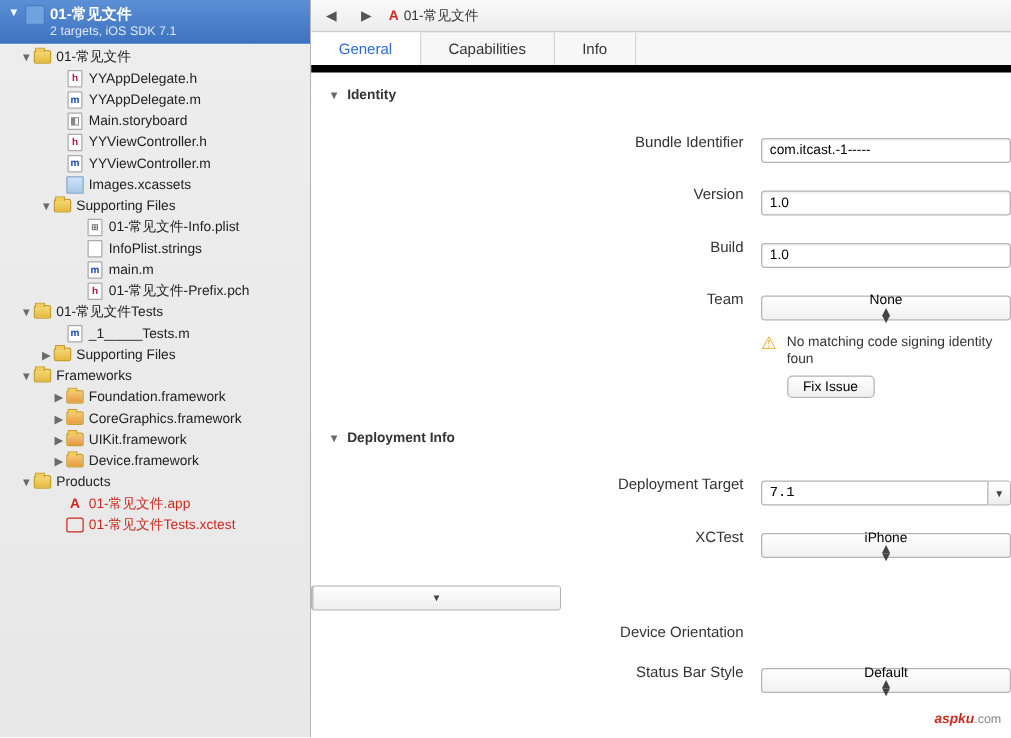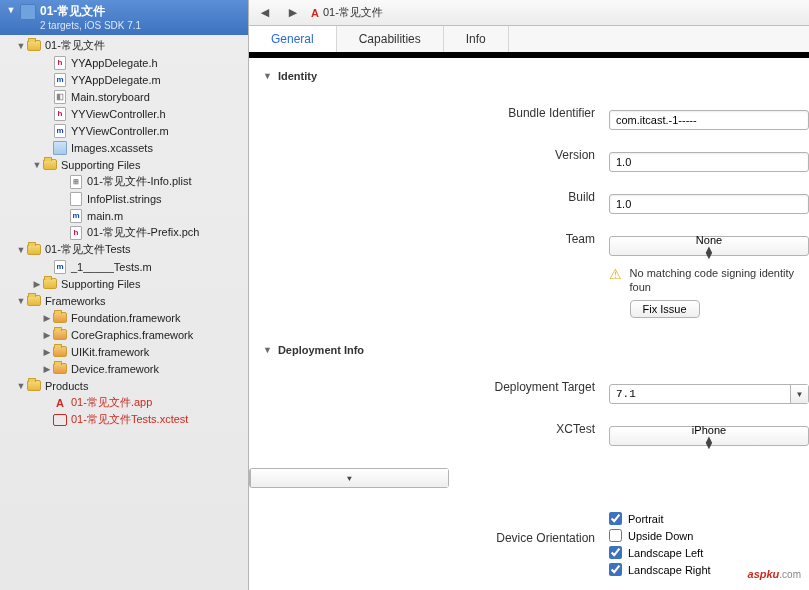--- a/index.html
+++ b/index.html
@@ -330,38 +330,20 @@
       </div>
       <div class="form-row">
         <div class="form-field">
           <div class="xc-combo">
             <span class="drop">▼</span>
           </div>
         </div>
       </div>
       <div class="form-row" style="align-items:center">
         <div class="form-label" style="padding-top:2px">Device Orientation</div>
-        <div class="form-field" style="flex-direction:column;align-items:flex-start">
-          <label class="checkbox-row">
-              <input type="checkbox" checked="" style="">
-              <span>Portrait</span>
-            </label>
-          <label class="checkbox-row">
-              <input type="checkbox" style="">
-              <span>Upside Down</span>
-            </label>
-          <label class="checkbox-row">
-              <input type="checkbox" checked="" style="">
-              <span>Landscape Left</span>
-            </label>
-          <label class="checkbox-row">
-              <input type="checkbox" checked="" style="">
-              <span>Landscape Right</span>
-            </label>
-        </div>
       </div>
       <div class="form-row">
         <div class="form-label">Status Bar Style</div>
         <div class="form-field">
           <div class="xc-select">
             <span>Default</span>
             <span class="arrows">
                 <span>▲</span>
                 <span>▼</span>
               </span>

